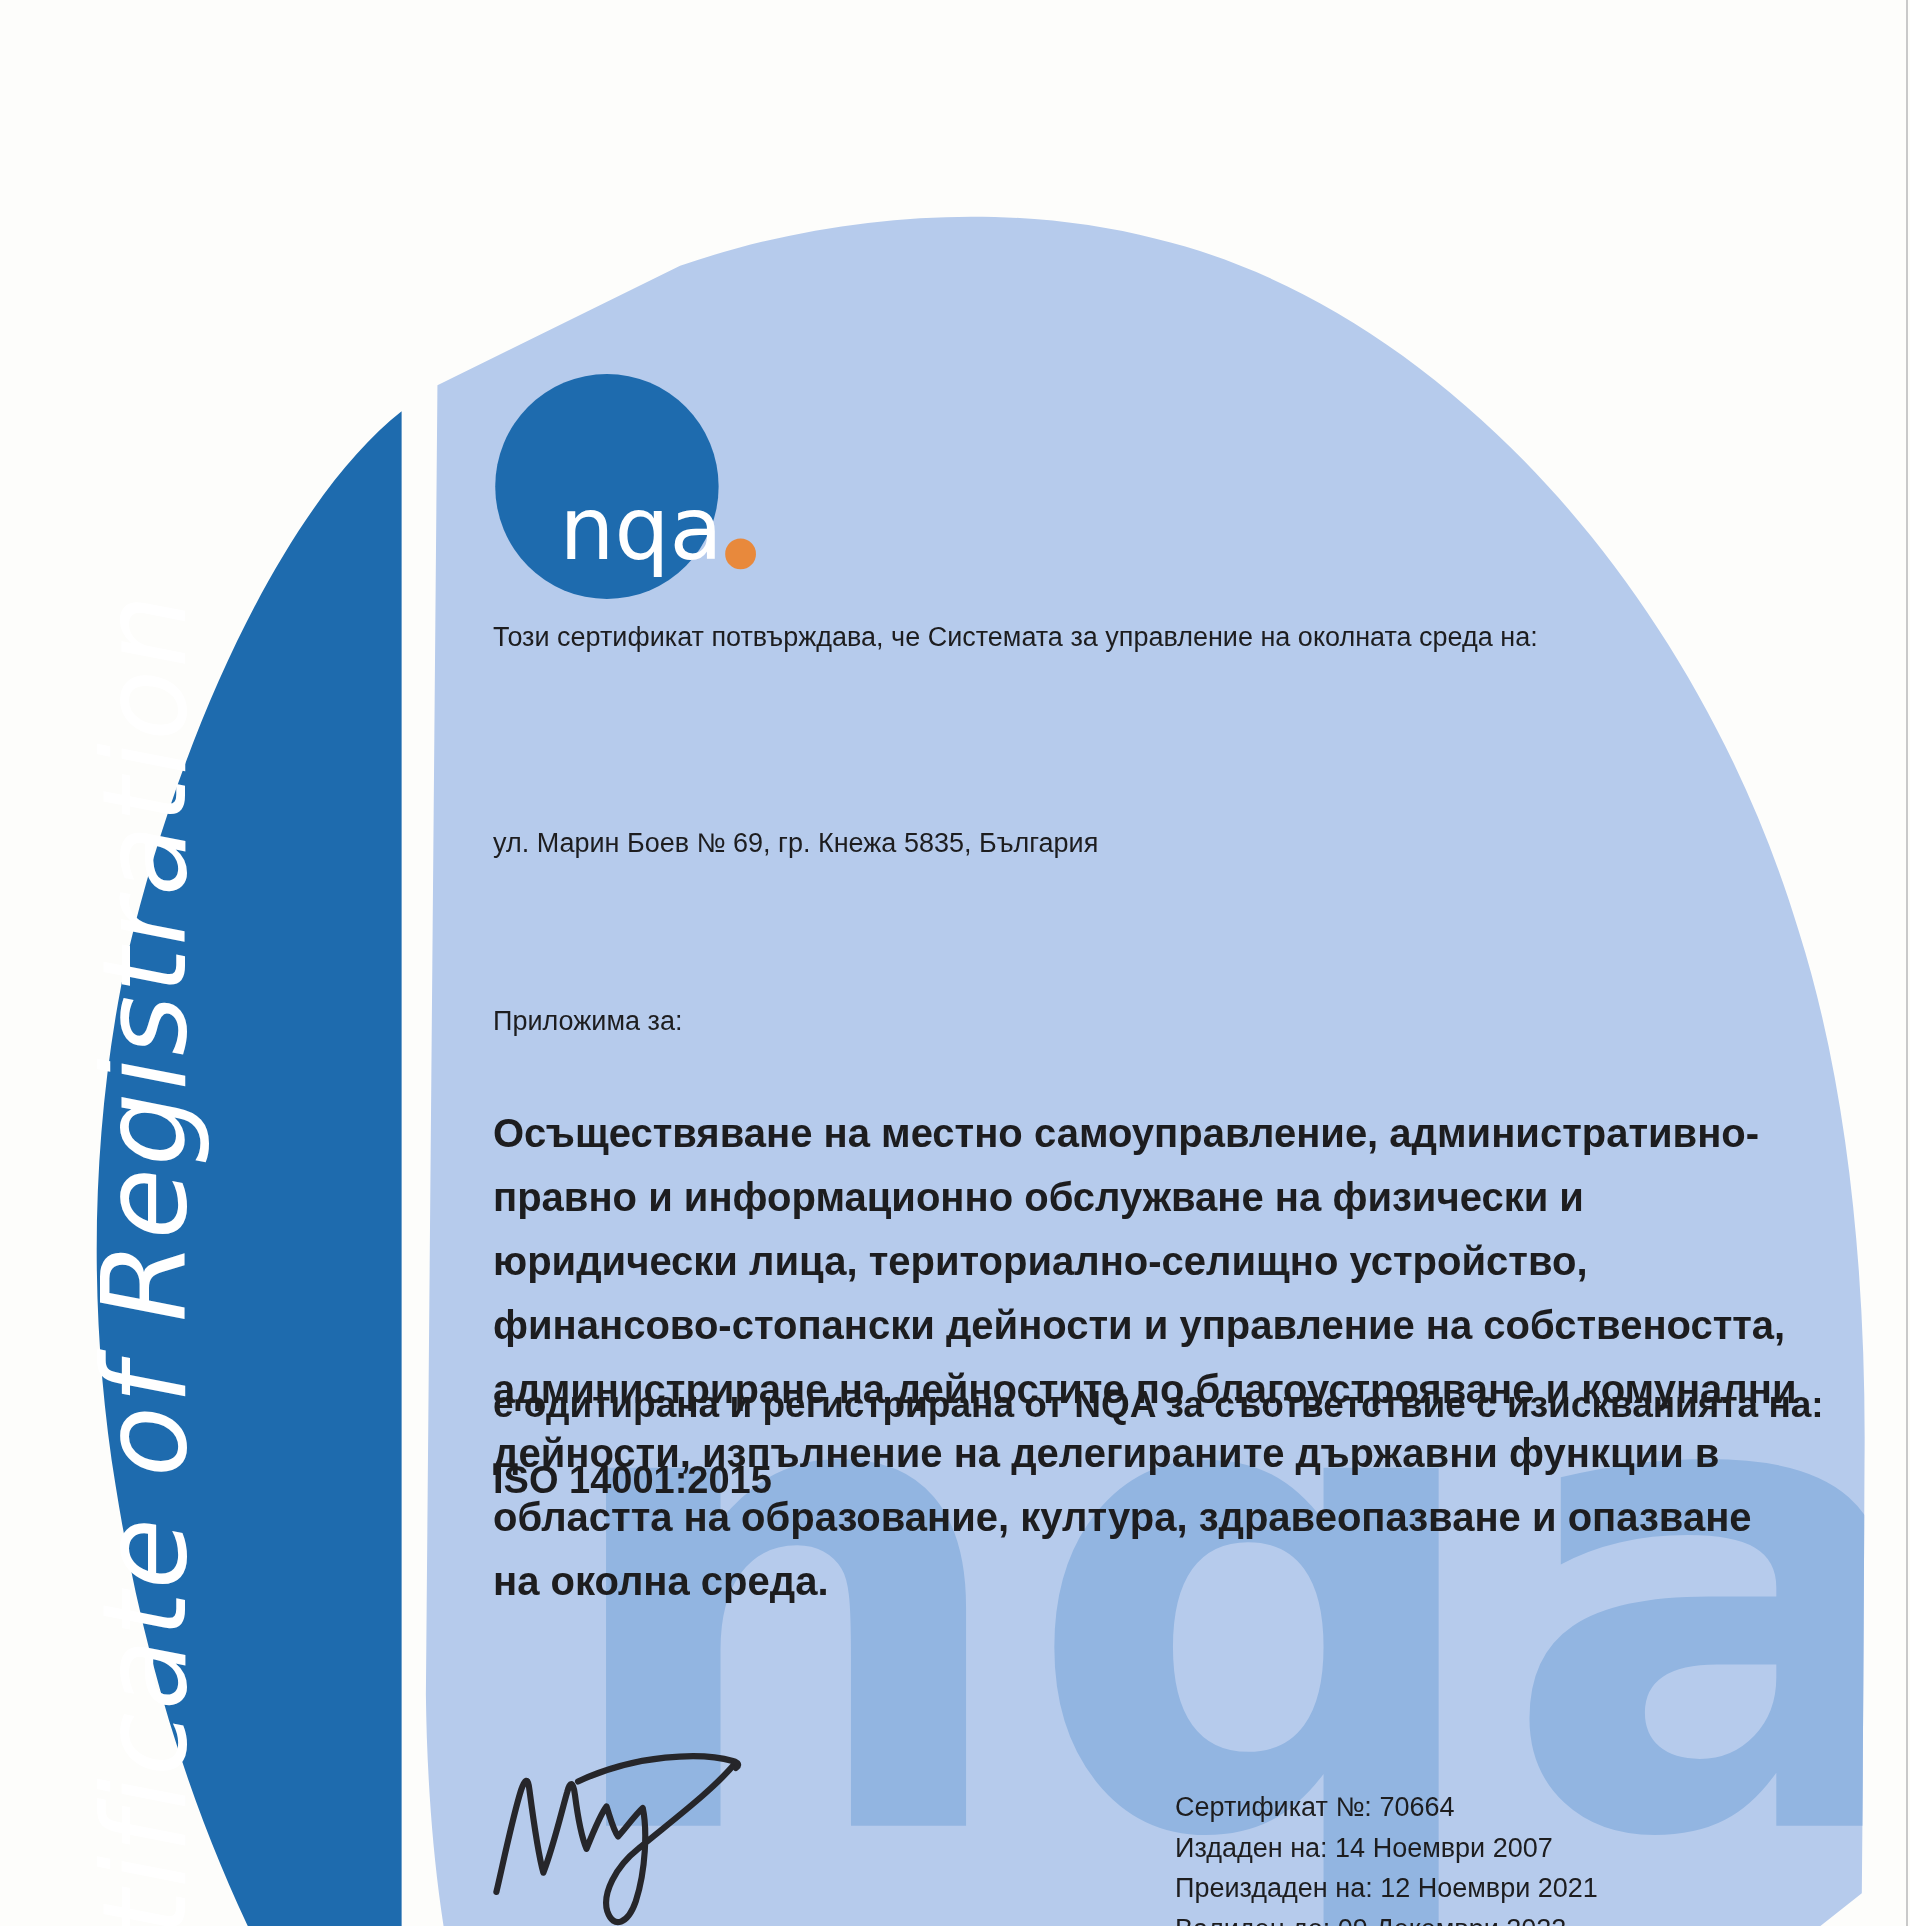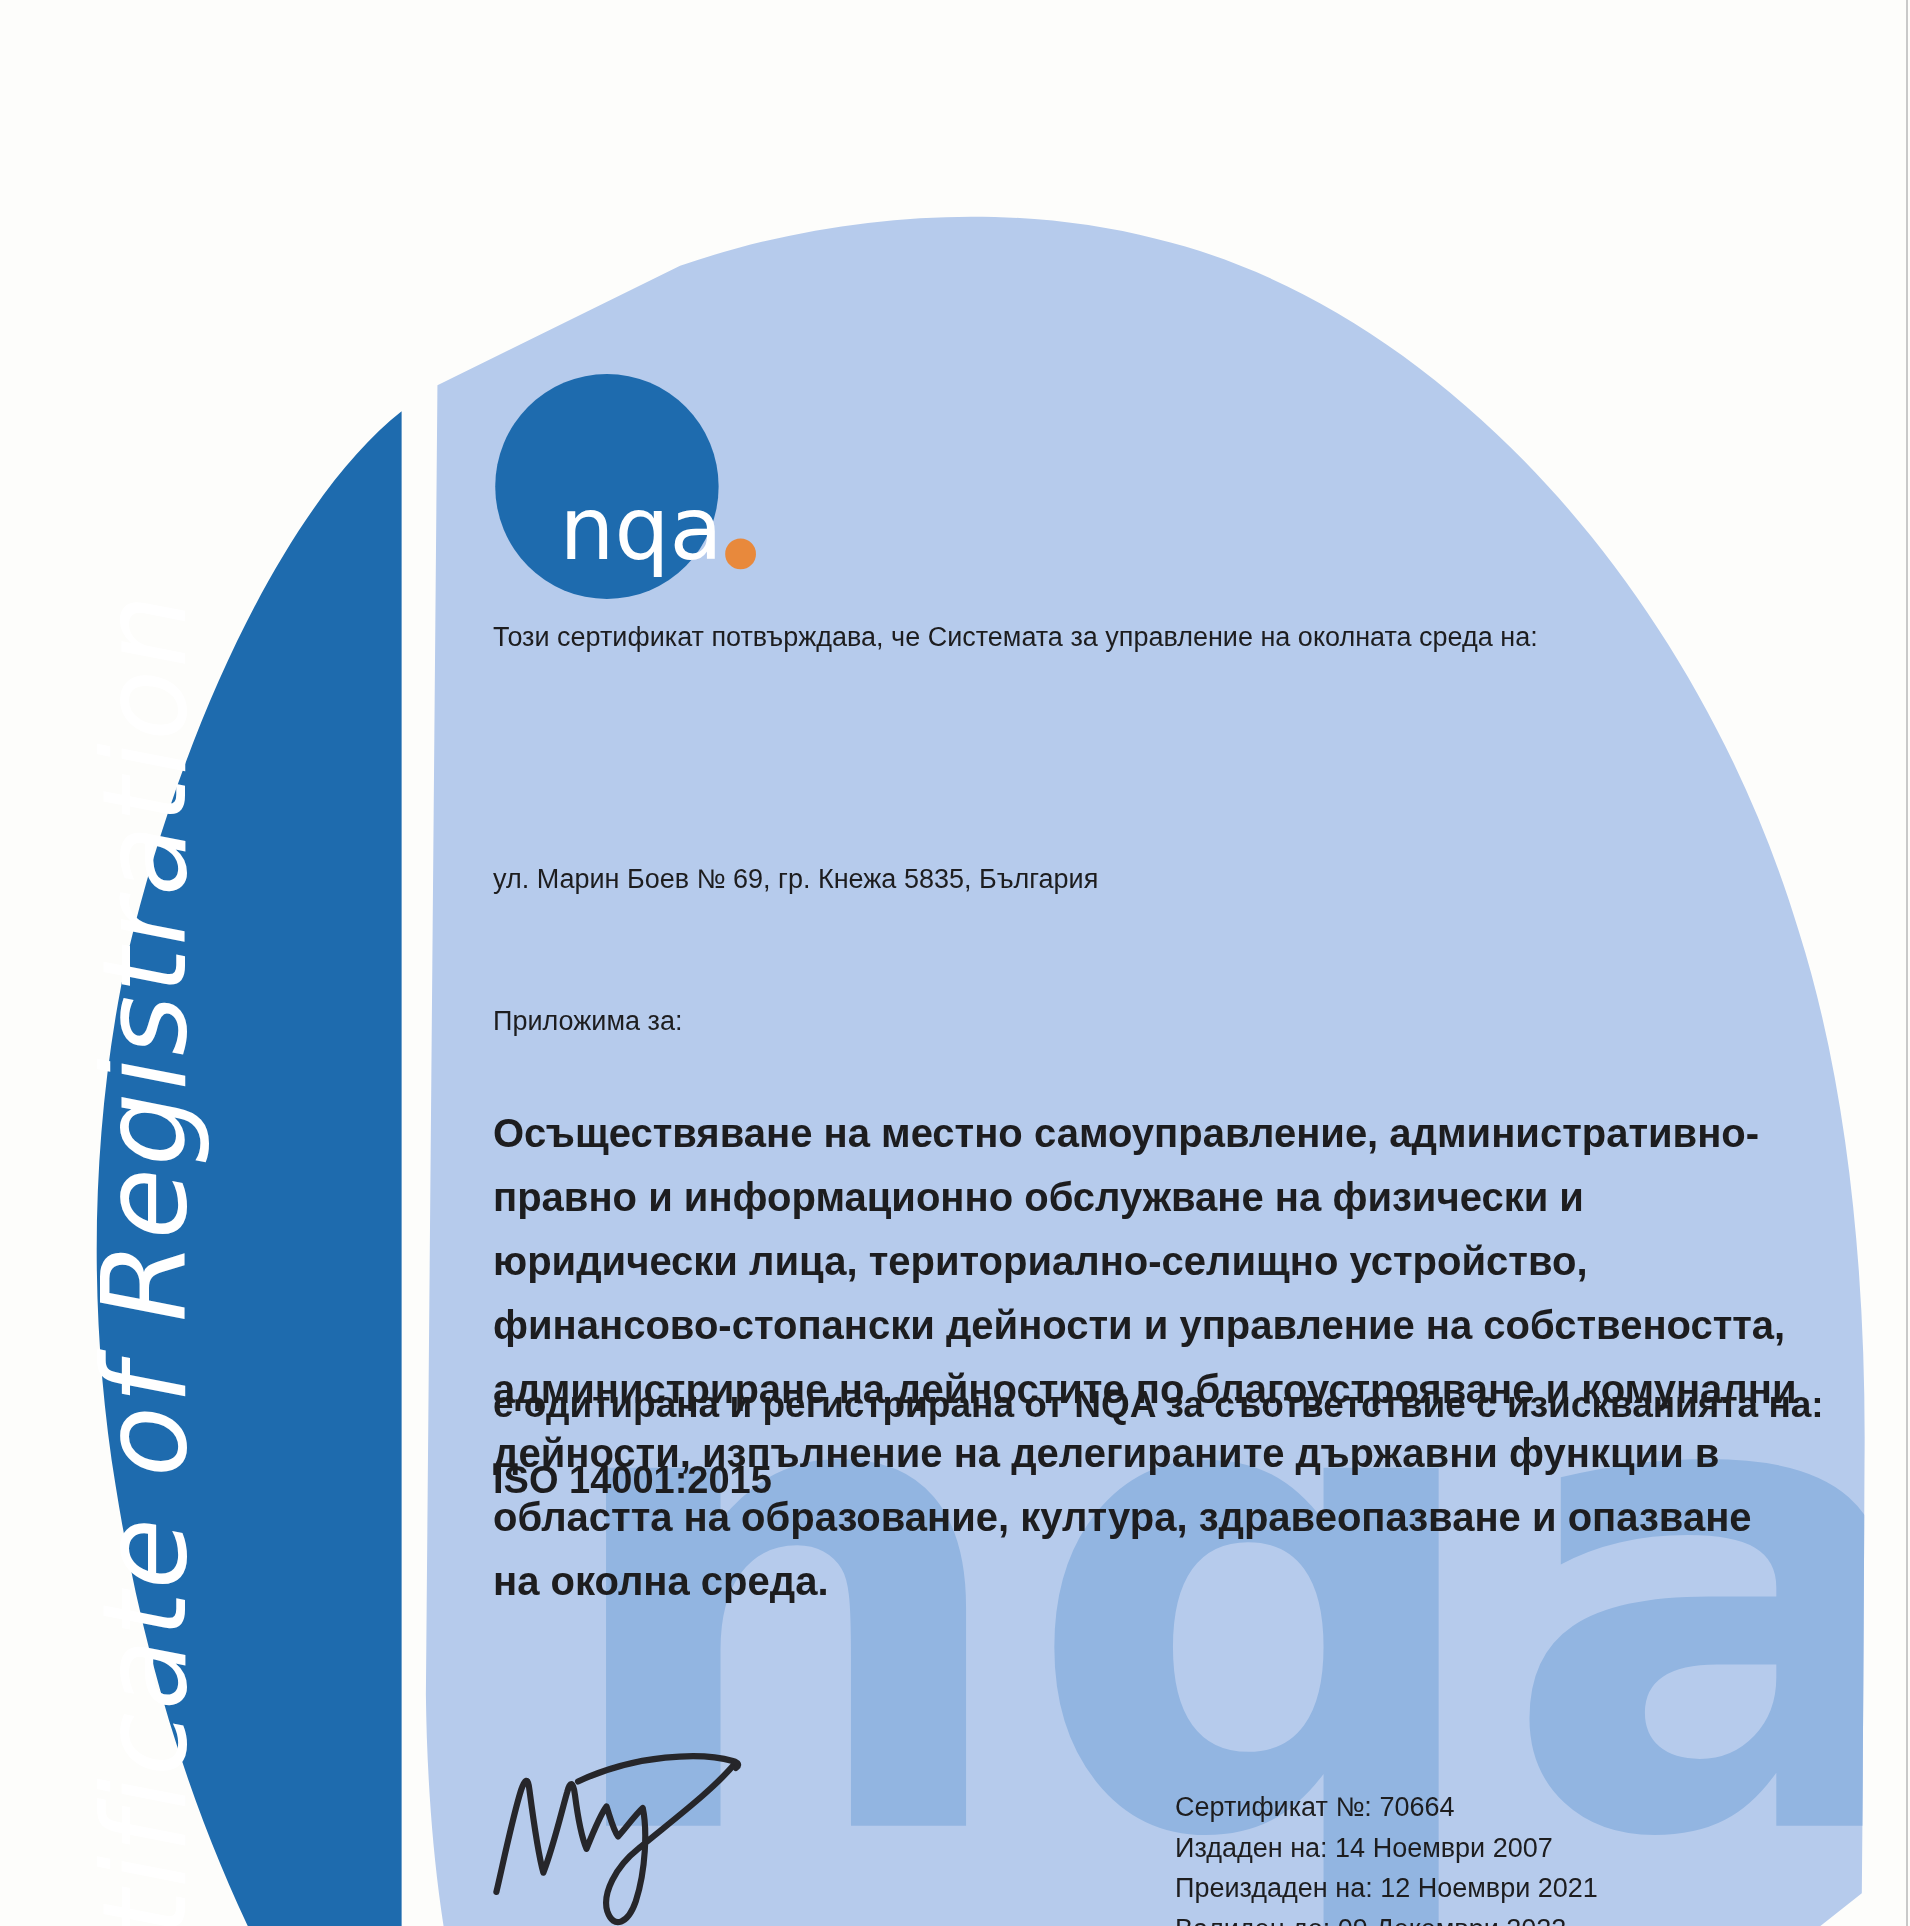--- a/index.html
+++ b/index.html
@@ -31,21 +31,21 @@
   }
   .logo-text{
     font-family:"DejaVu Sans",sans-serif;
     font-size:225px;
     fill:#ffffff;
   }
   .sig-stroke{fill:none;stroke:#26262a;stroke-width:16;stroke-linecap:round;stroke-linejoin:round;}
   .txt{position:absolute;left:493px;}
   .intro{top:622px;font-size:27px;}
   .org-name{top:715px;font-size:64px;font-weight:bold;letter-spacing:1.2px;}
-  .org-address{top:828px;font-size:27px;margin-top:36px;}
+  .org-address{top:828px;font-size:27px;}
   .applicable{top:1006px;font-size:27px;}
   .scope{top:1101px;font-size:40px;font-weight:bold;line-height:1.6;width:1310px;}
   .audited{top:1384px;font-size:37px;font-weight:bold;}
   .standard{top:1459px;font-size:38px;font-weight:bold;}
   .validity{top:1574px;font-size:27px;line-height:1.6;width:1379px;}
   .director{top:1920px;font-size:28px;}
   .details{
     position:absolute;left:1175px;top:1787px;
     font-size:27px;line-height:1.5;
   }

